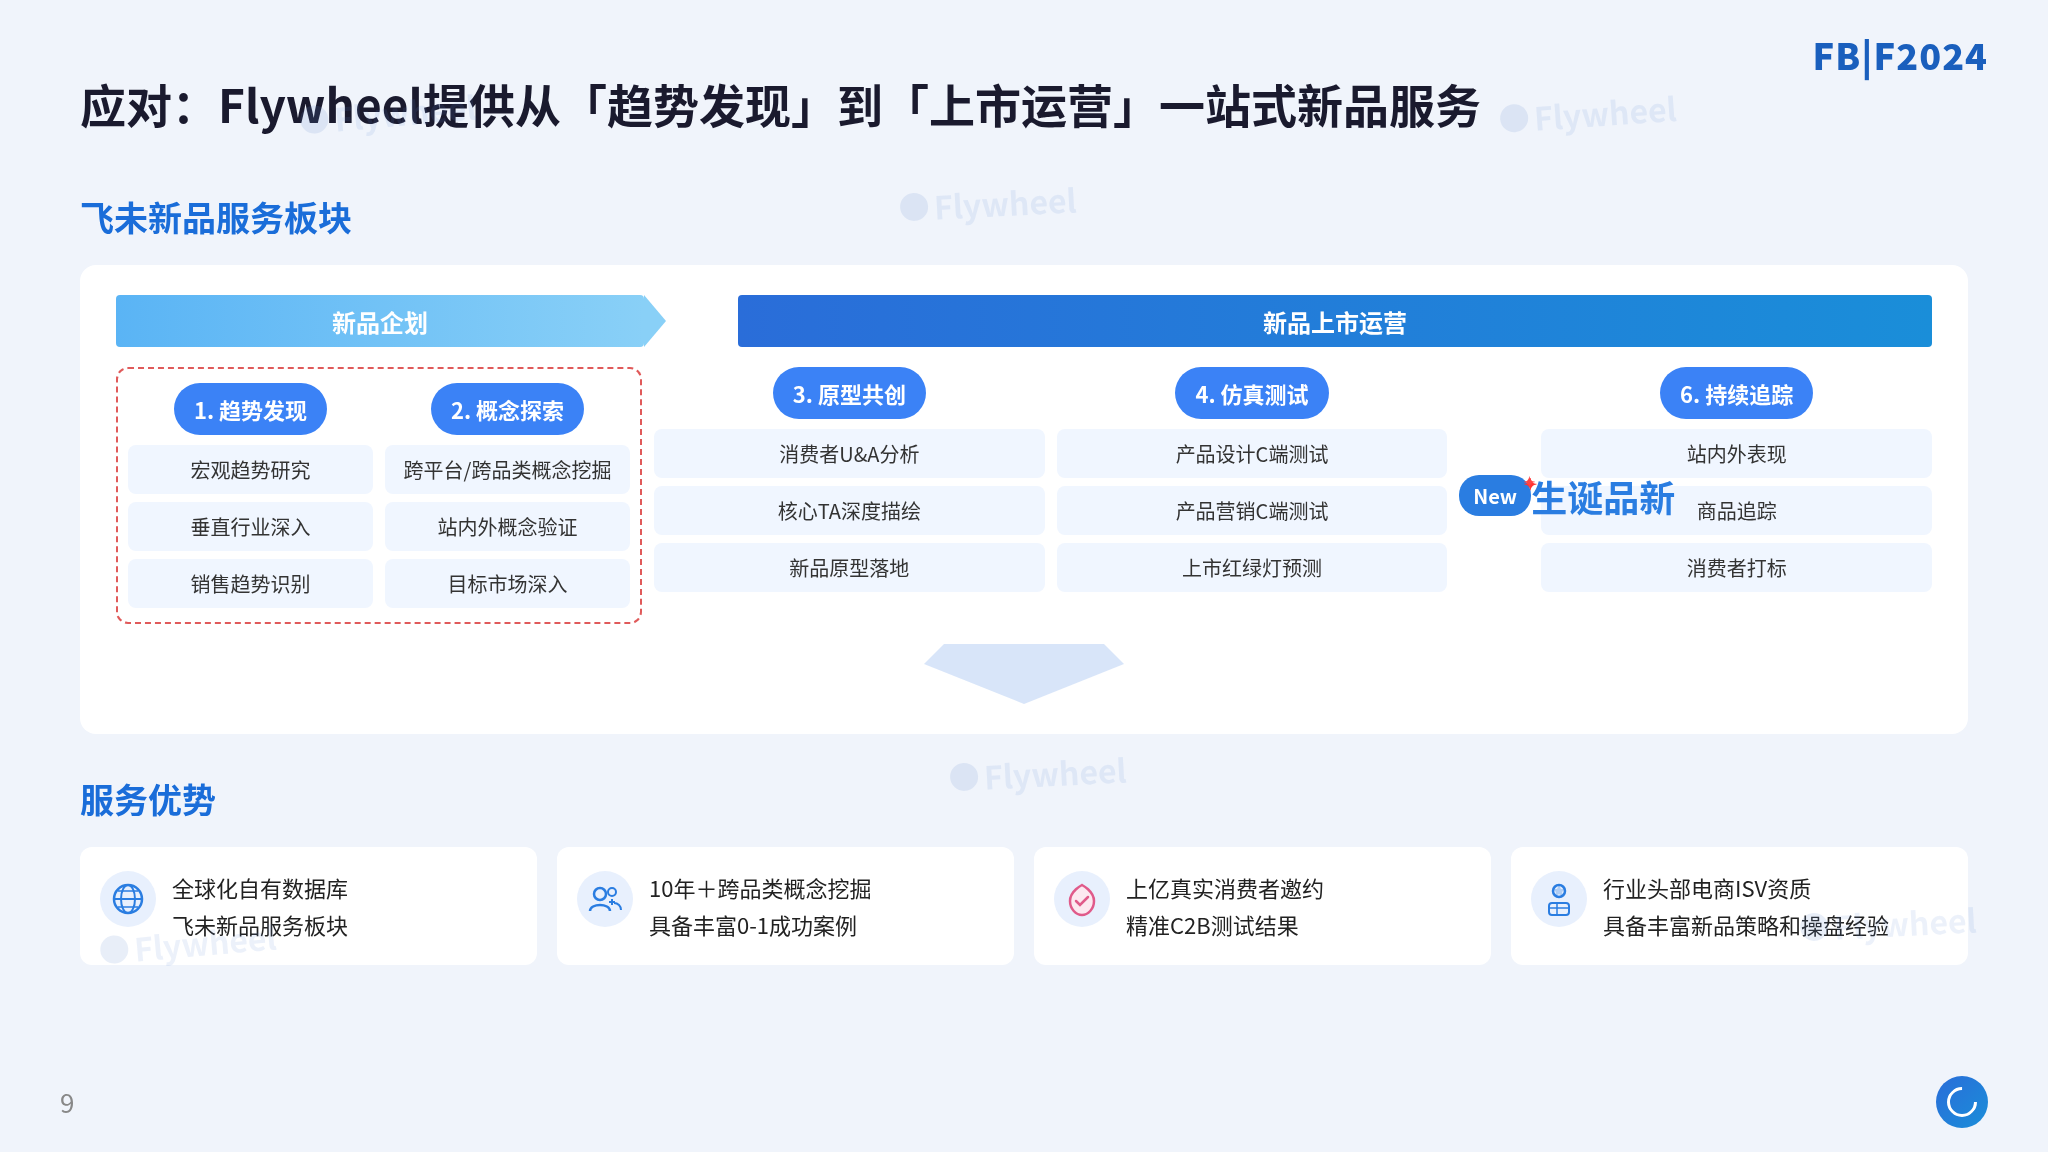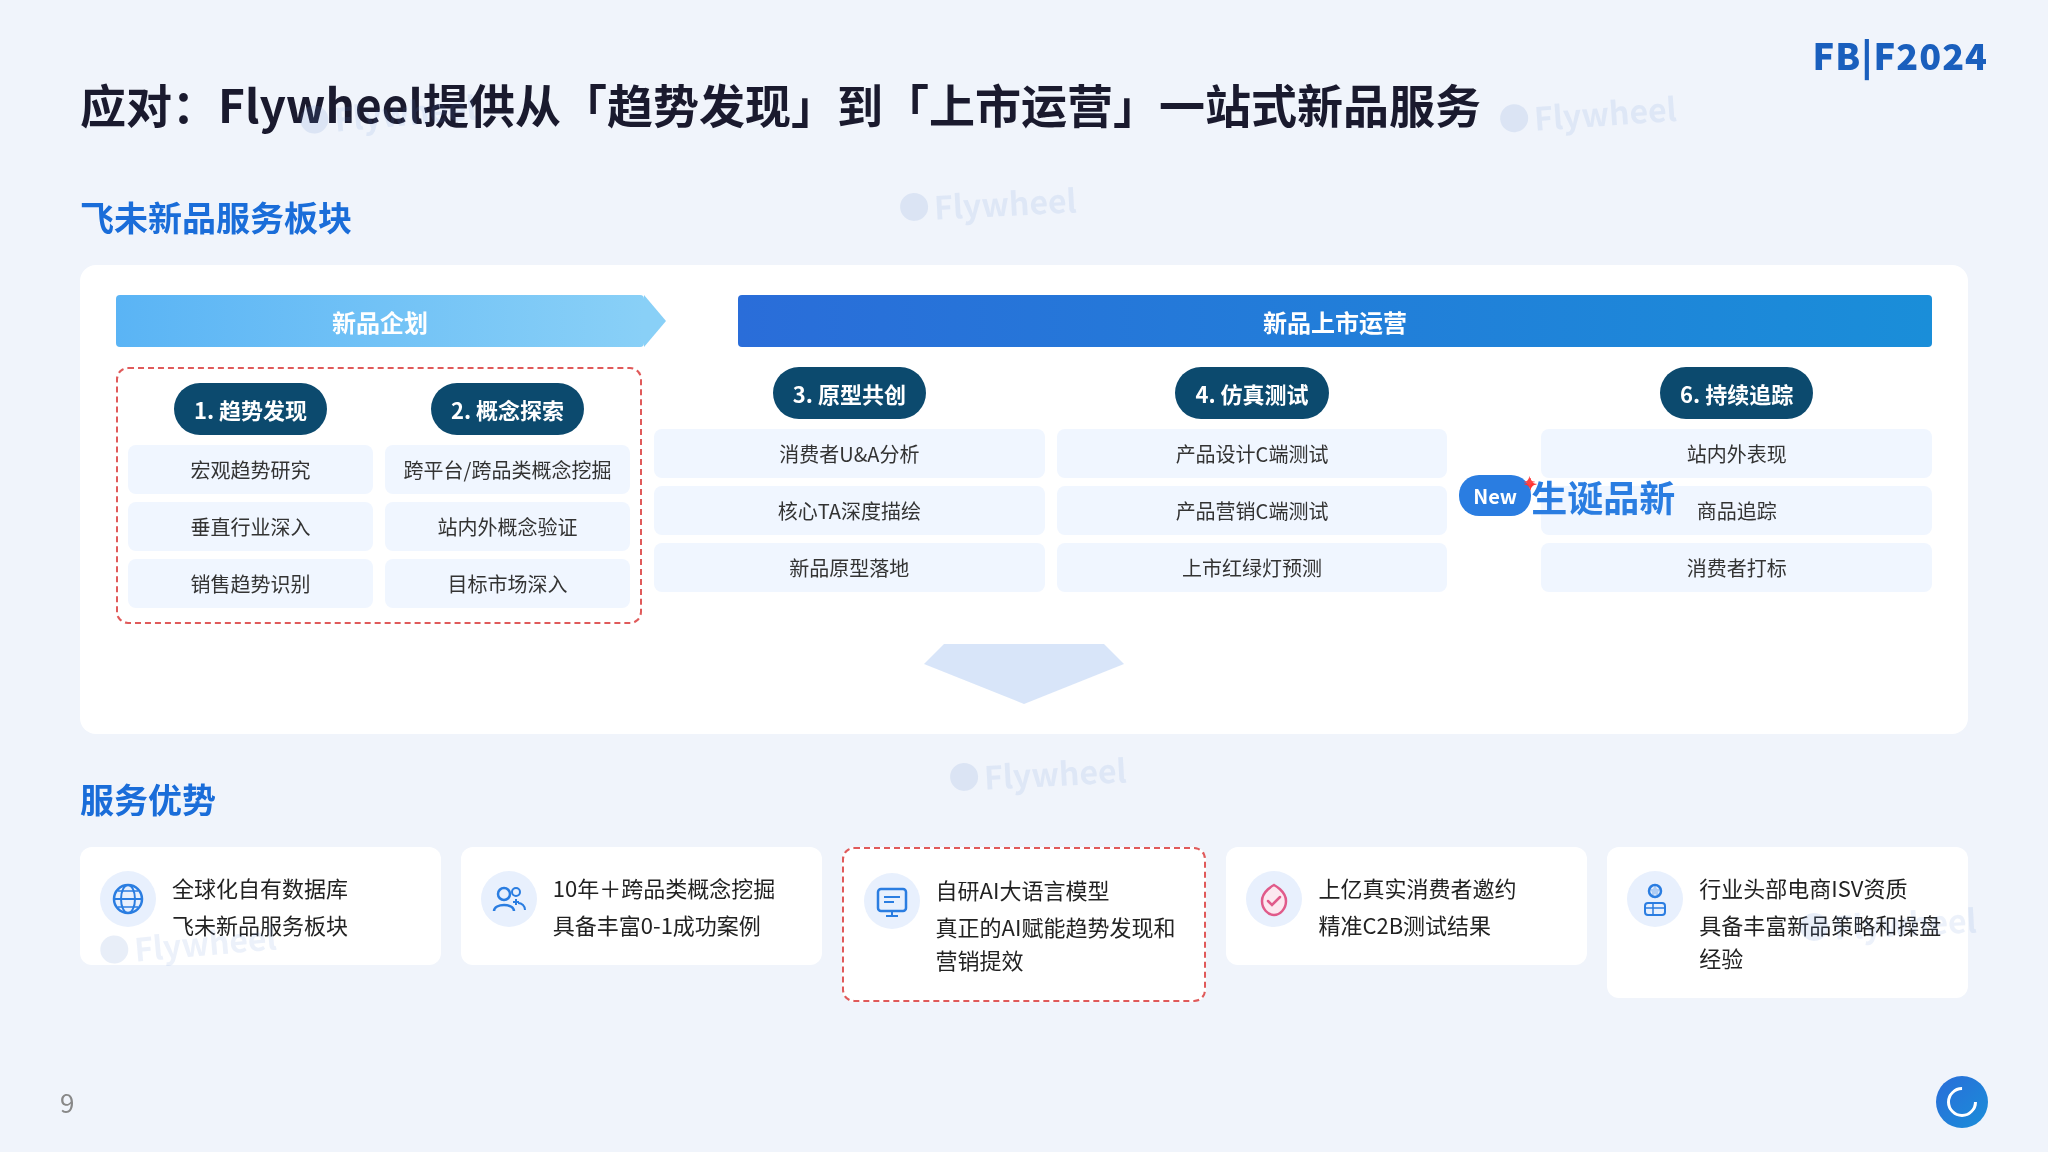--- a/index.html
+++ b/index.html
@@ -153,21 +153,21 @@
     .step-header {
       padding: 10px 20px;
       border-radius: 30px;
       font-size: 22px;
       font-weight: bold;
       color: white;
       text-align: center;
       white-space: nowrap;
     }
 
-    .step-blue { background: #0c4a6e; }
+    .step-blue { background: #3b82f6; }
 
     .step-items {
       display: flex;
       flex-direction: column;
       gap: 8px;
       width: 100%;
     }
 
     .step-item {
       background: #f0f6ff;
@@ -477,35 +477,20 @@
             <line x1="25" y1="18" x2="25" y2="24" stroke="#2a7de1" stroke-width="2"></line>
             <line x1="22" y1="21" x2="28" y2="21" stroke="#2a7de1" stroke-width="2"></line>
           </svg>
         </div>
         <div class="adv-text">
           <div class="adv-text-line">10年＋跨品类概念挖掘</div>
           <div class="adv-text-line">具备丰富0-1成功案例</div>
         </div>
       </div>
 
-      <div class="adv-card adv-card-highlight">
-        <div class="adv-icon">
-          <svg width="36" height="36" viewBox="0 0 36 36" fill="none">
-            <rect x="4" y="6" width="28" height="22" rx="3" stroke="#2a7de1" stroke-width="2.5" fill="none"></rect>
-            <line x1="10" y1="14" x2="26" y2="14" stroke="#2a7de1" stroke-width="2"></line>
-            <line x1="10" y1="19" x2="20" y2="19" stroke="#2a7de1" stroke-width="2"></line>
-            <line x1="18" y1="28" x2="18" y2="33" stroke="#2a7de1" stroke-width="2"></line>
-            <line x1="12" y1="33" x2="24" y2="33" stroke="#2a7de1" stroke-width="2"></line>
-          </svg>
-        </div>
-        <div class="adv-text">
-          <div class="adv-text-line">自研AI大语言模型</div>
-          <div class="adv-text-line">真正的AI赋能趋势发现和营销提效</div>
-        </div>
-      </div>
 
       <div class="adv-card">
         <div class="adv-icon">
           <svg width="36" height="36" viewBox="0 0 36 36" fill="none">
             <path d="M18 4 C18 4 6 10 6 20 C6 28 12 34 18 34 C24 34 30 28 30 20 C30 10 18 4 18 4Z" stroke="#e05a8a" stroke-width="2.5" fill="#fce8f0"></path>
             <path d="M12 20 L16 24 L24 16" stroke="#e05a8a" stroke-width="2.5" stroke-linecap="round"></path>
           </svg>
         </div>
         <div class="adv-text">
           <div class="adv-text-line">上亿真实消费者邀约</div>

